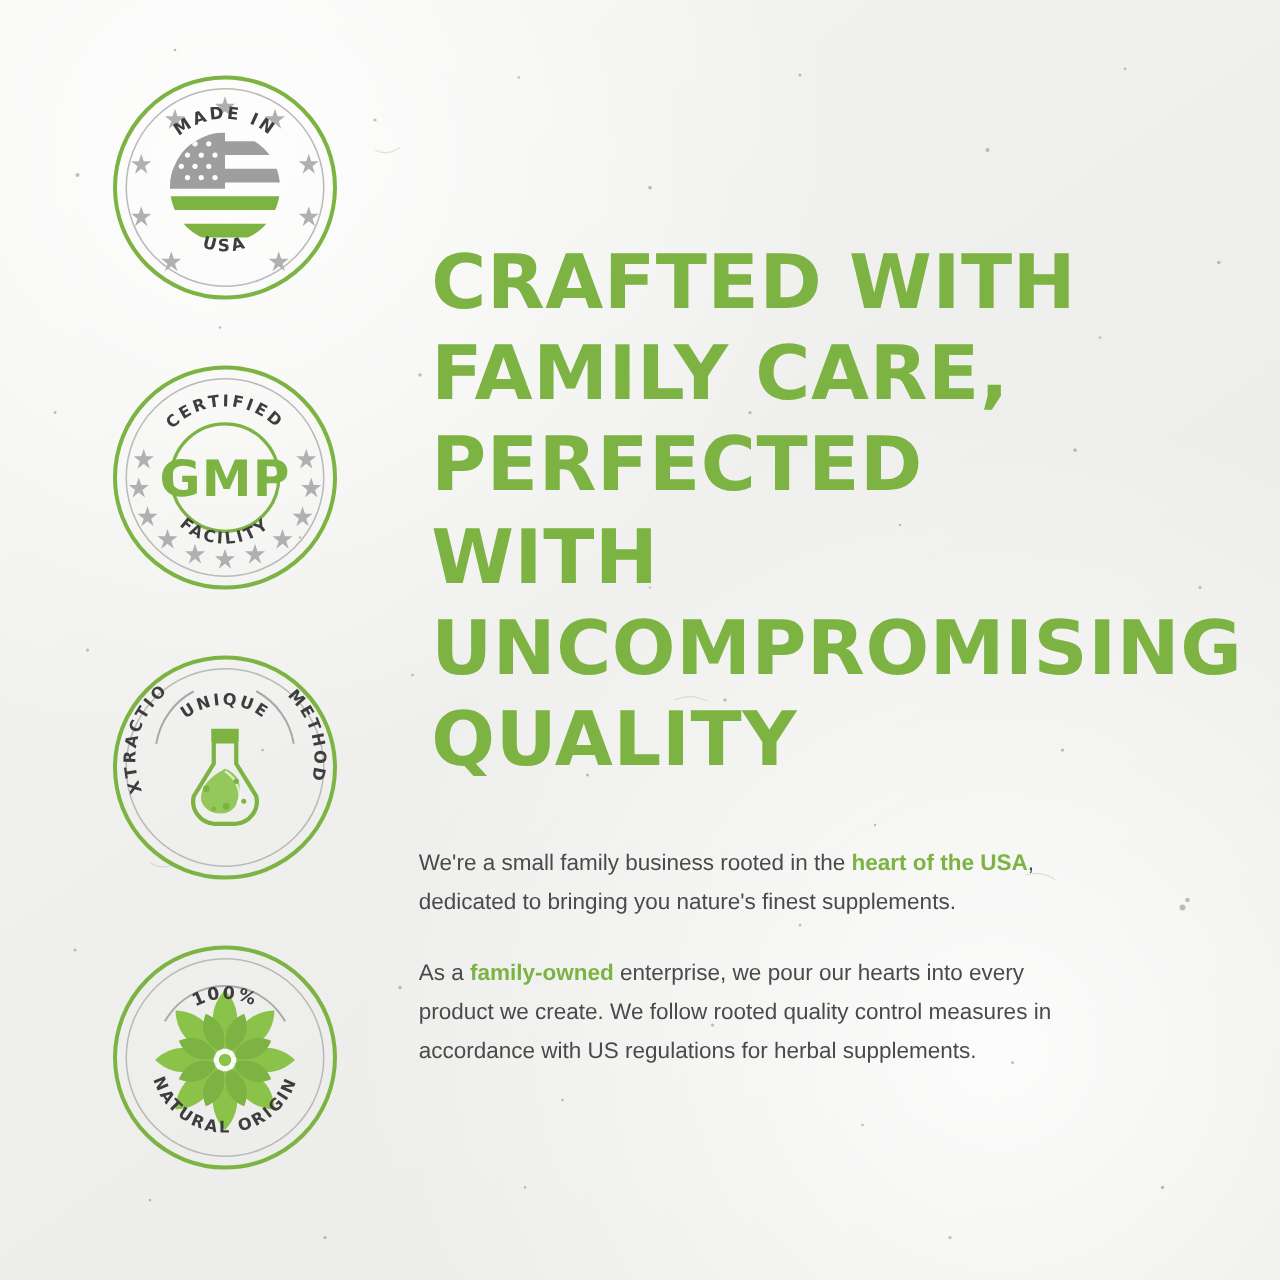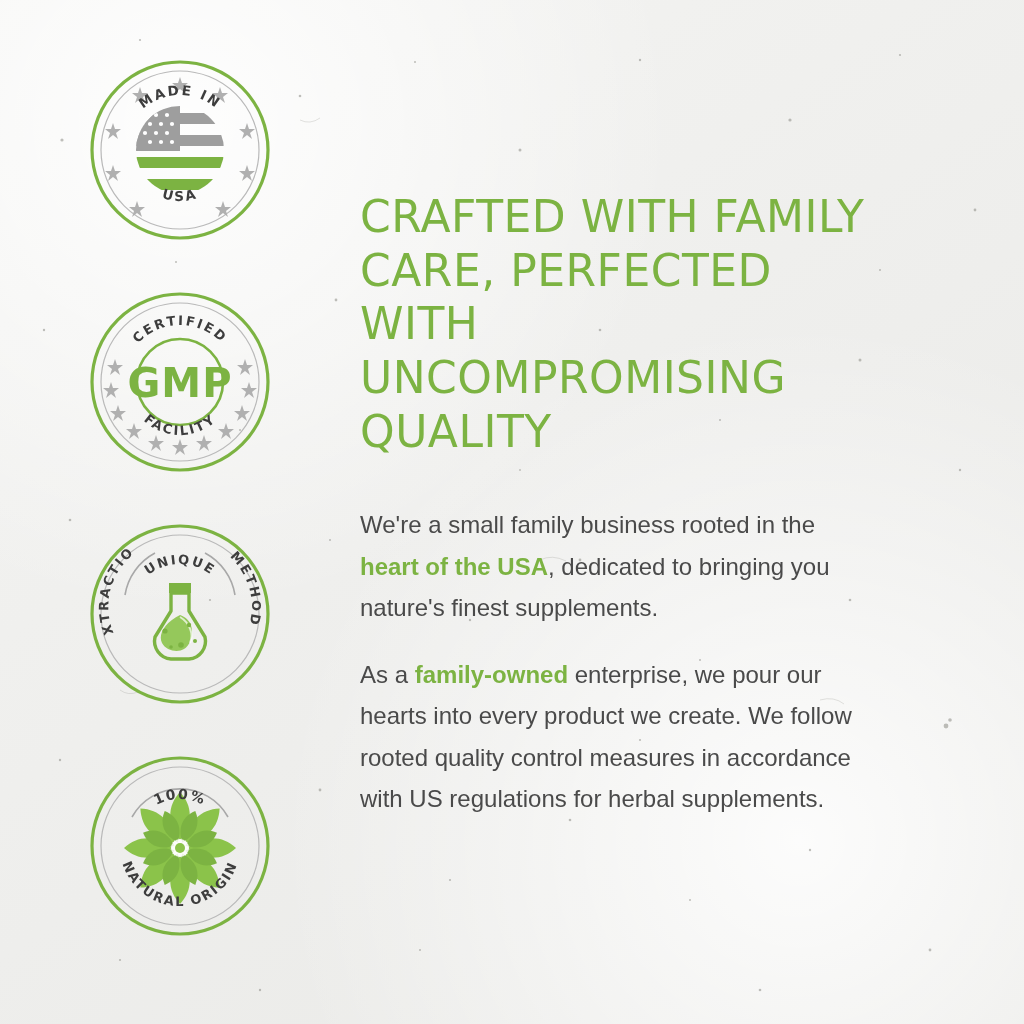--- a/index.html
+++ b/index.html
@@ -55,33 +55,33 @@
   }
 
   .content {
     flex: 1;
     padding: 190px 120px 0 60px;
     box-sizing: border-box;
   }
 
   .headline {
     color: #7cb342;
-    font-size: 44px;
+    font-size: 60px;
     line-height: 1.22;
-    font-weight: normal;
+    font-weight: bold;
     letter-spacing: 0.5px;
-    margin: 0 0 46px 0;
+    margin: 0 0 46px 10px;
     font-family: "DejaVu Sans", sans-serif;
     text-transform: uppercase;
     max-width: 570px;
   }
 
   .para {
     color: #4a4a4a;
-    font-size: 24px;
+    font-size: 18px;
     line-height: 1.72;
     margin: 0 0 26px 0;
     max-width: 520px;
     font-family: "Liberation Sans", sans-serif;
   }
 
   .hl {
     color: #7cb342;
     font-weight: bold;
   }

